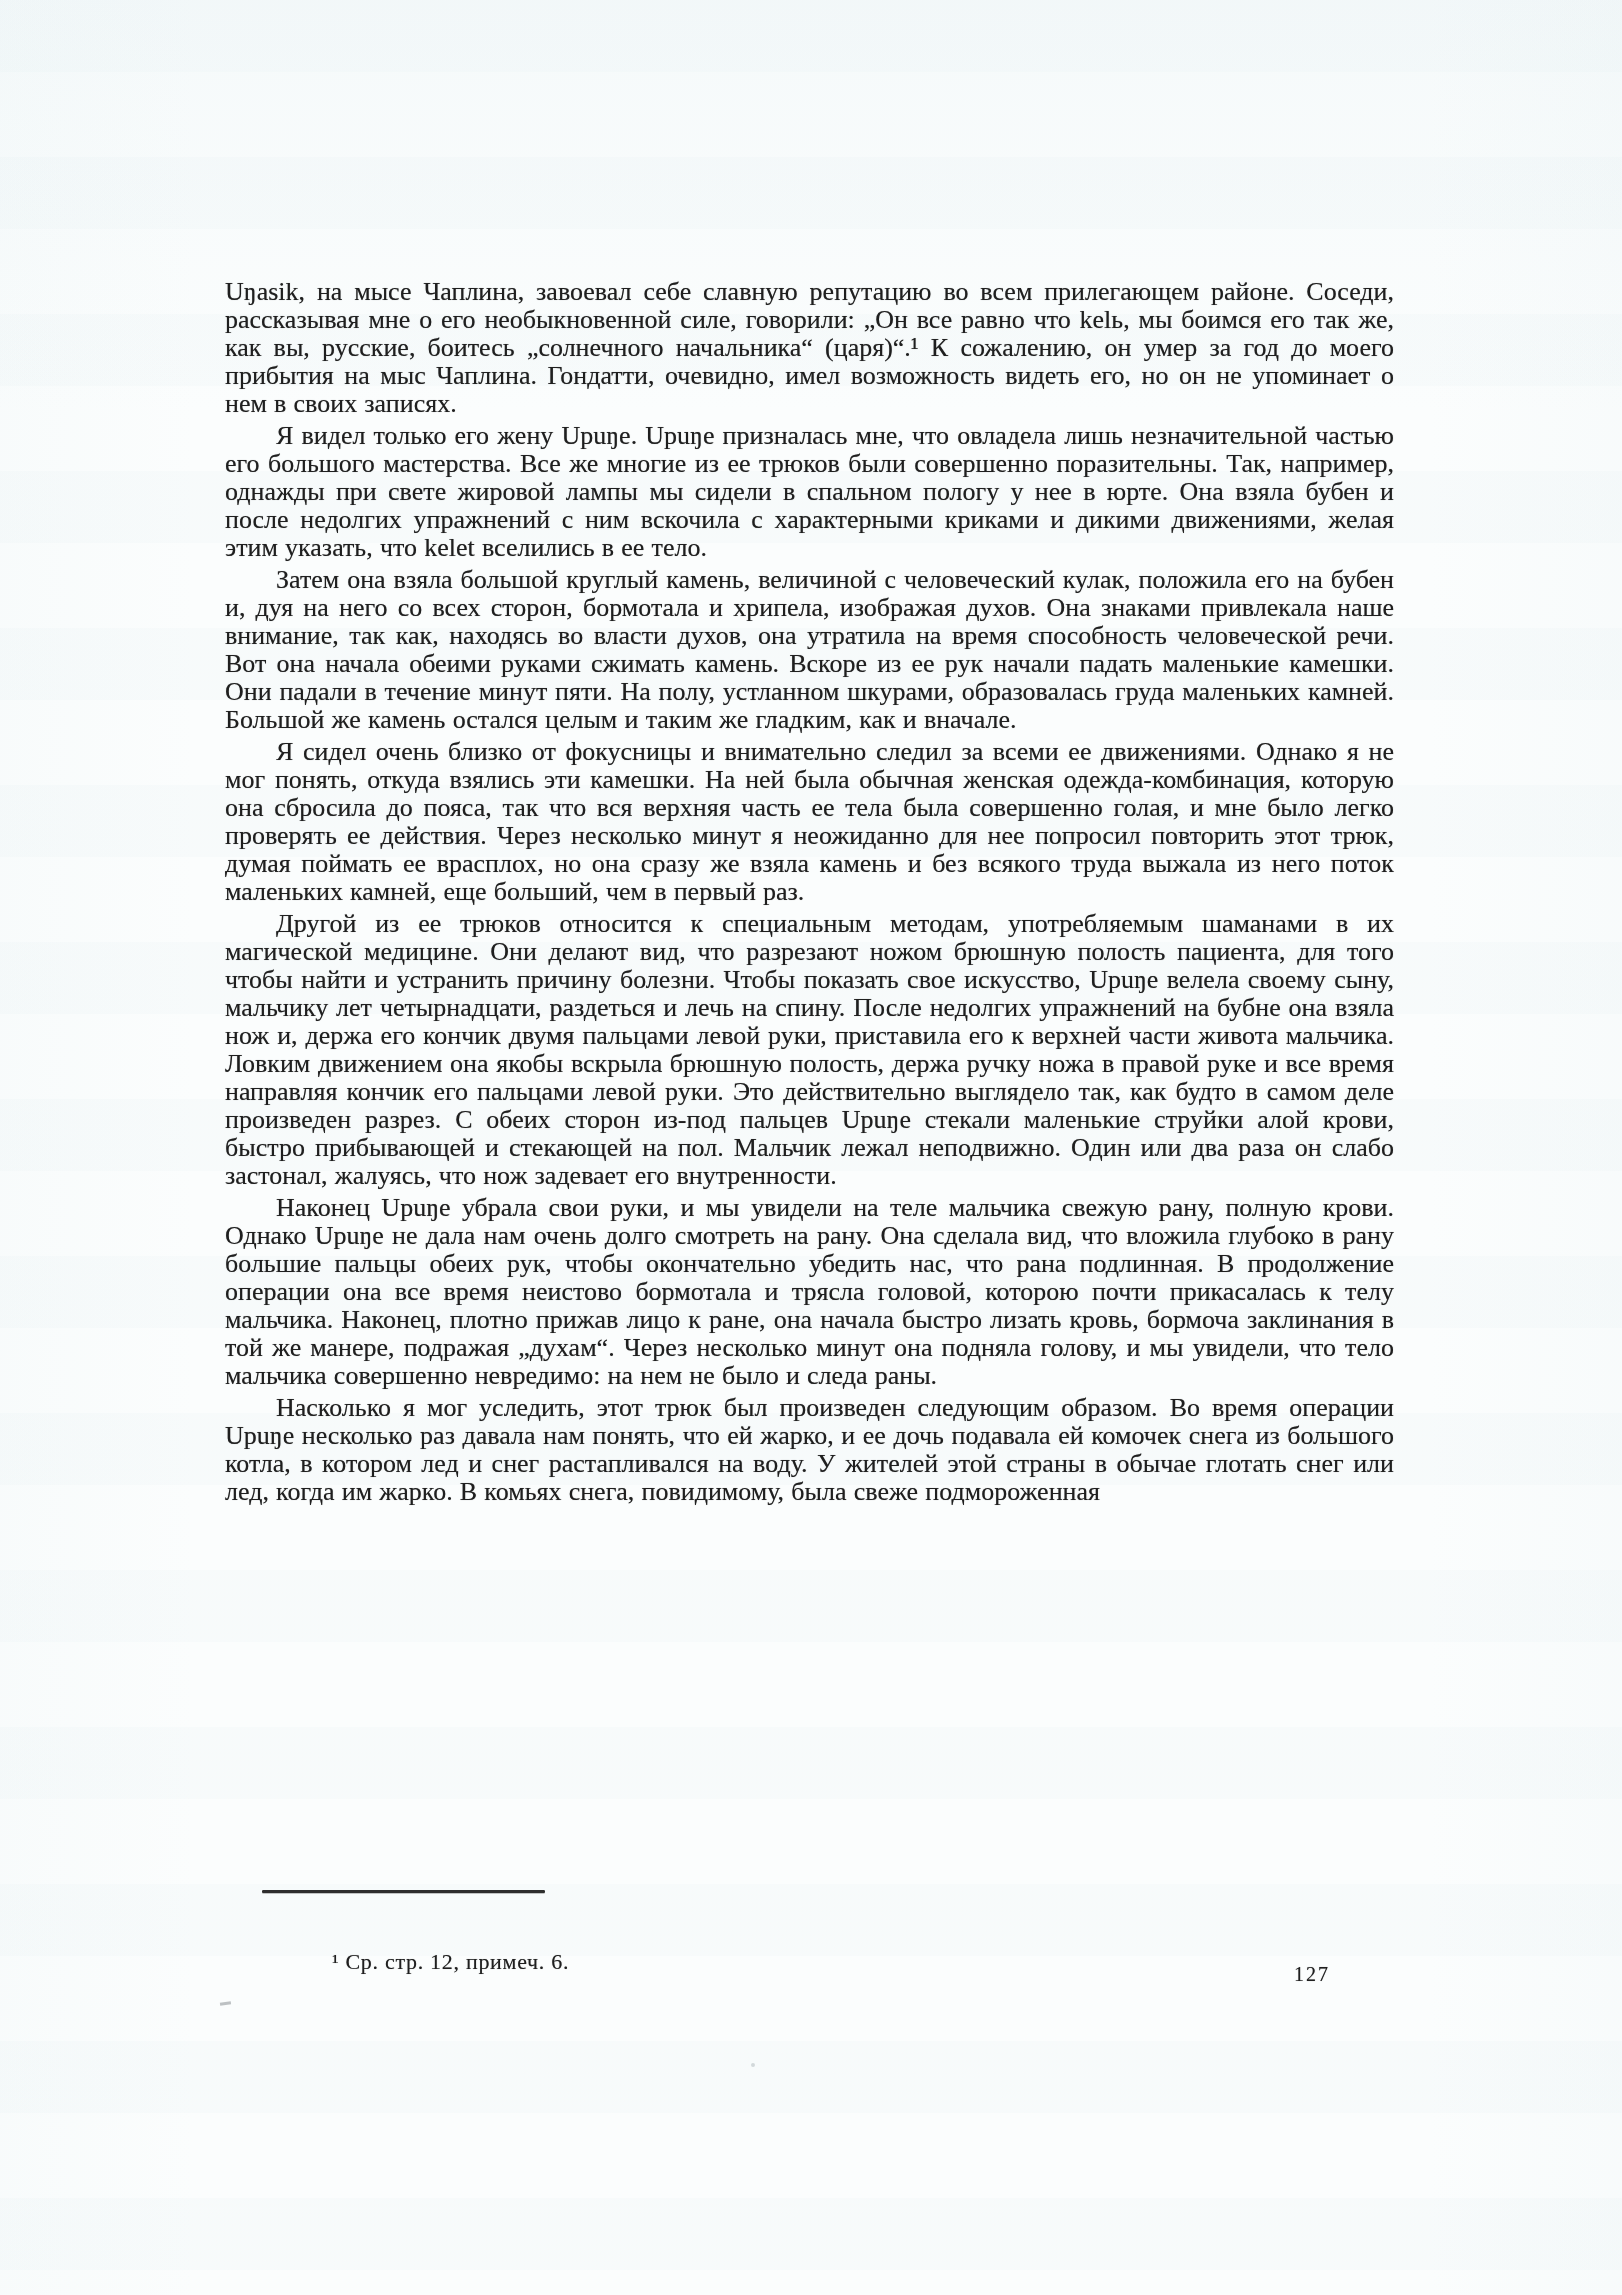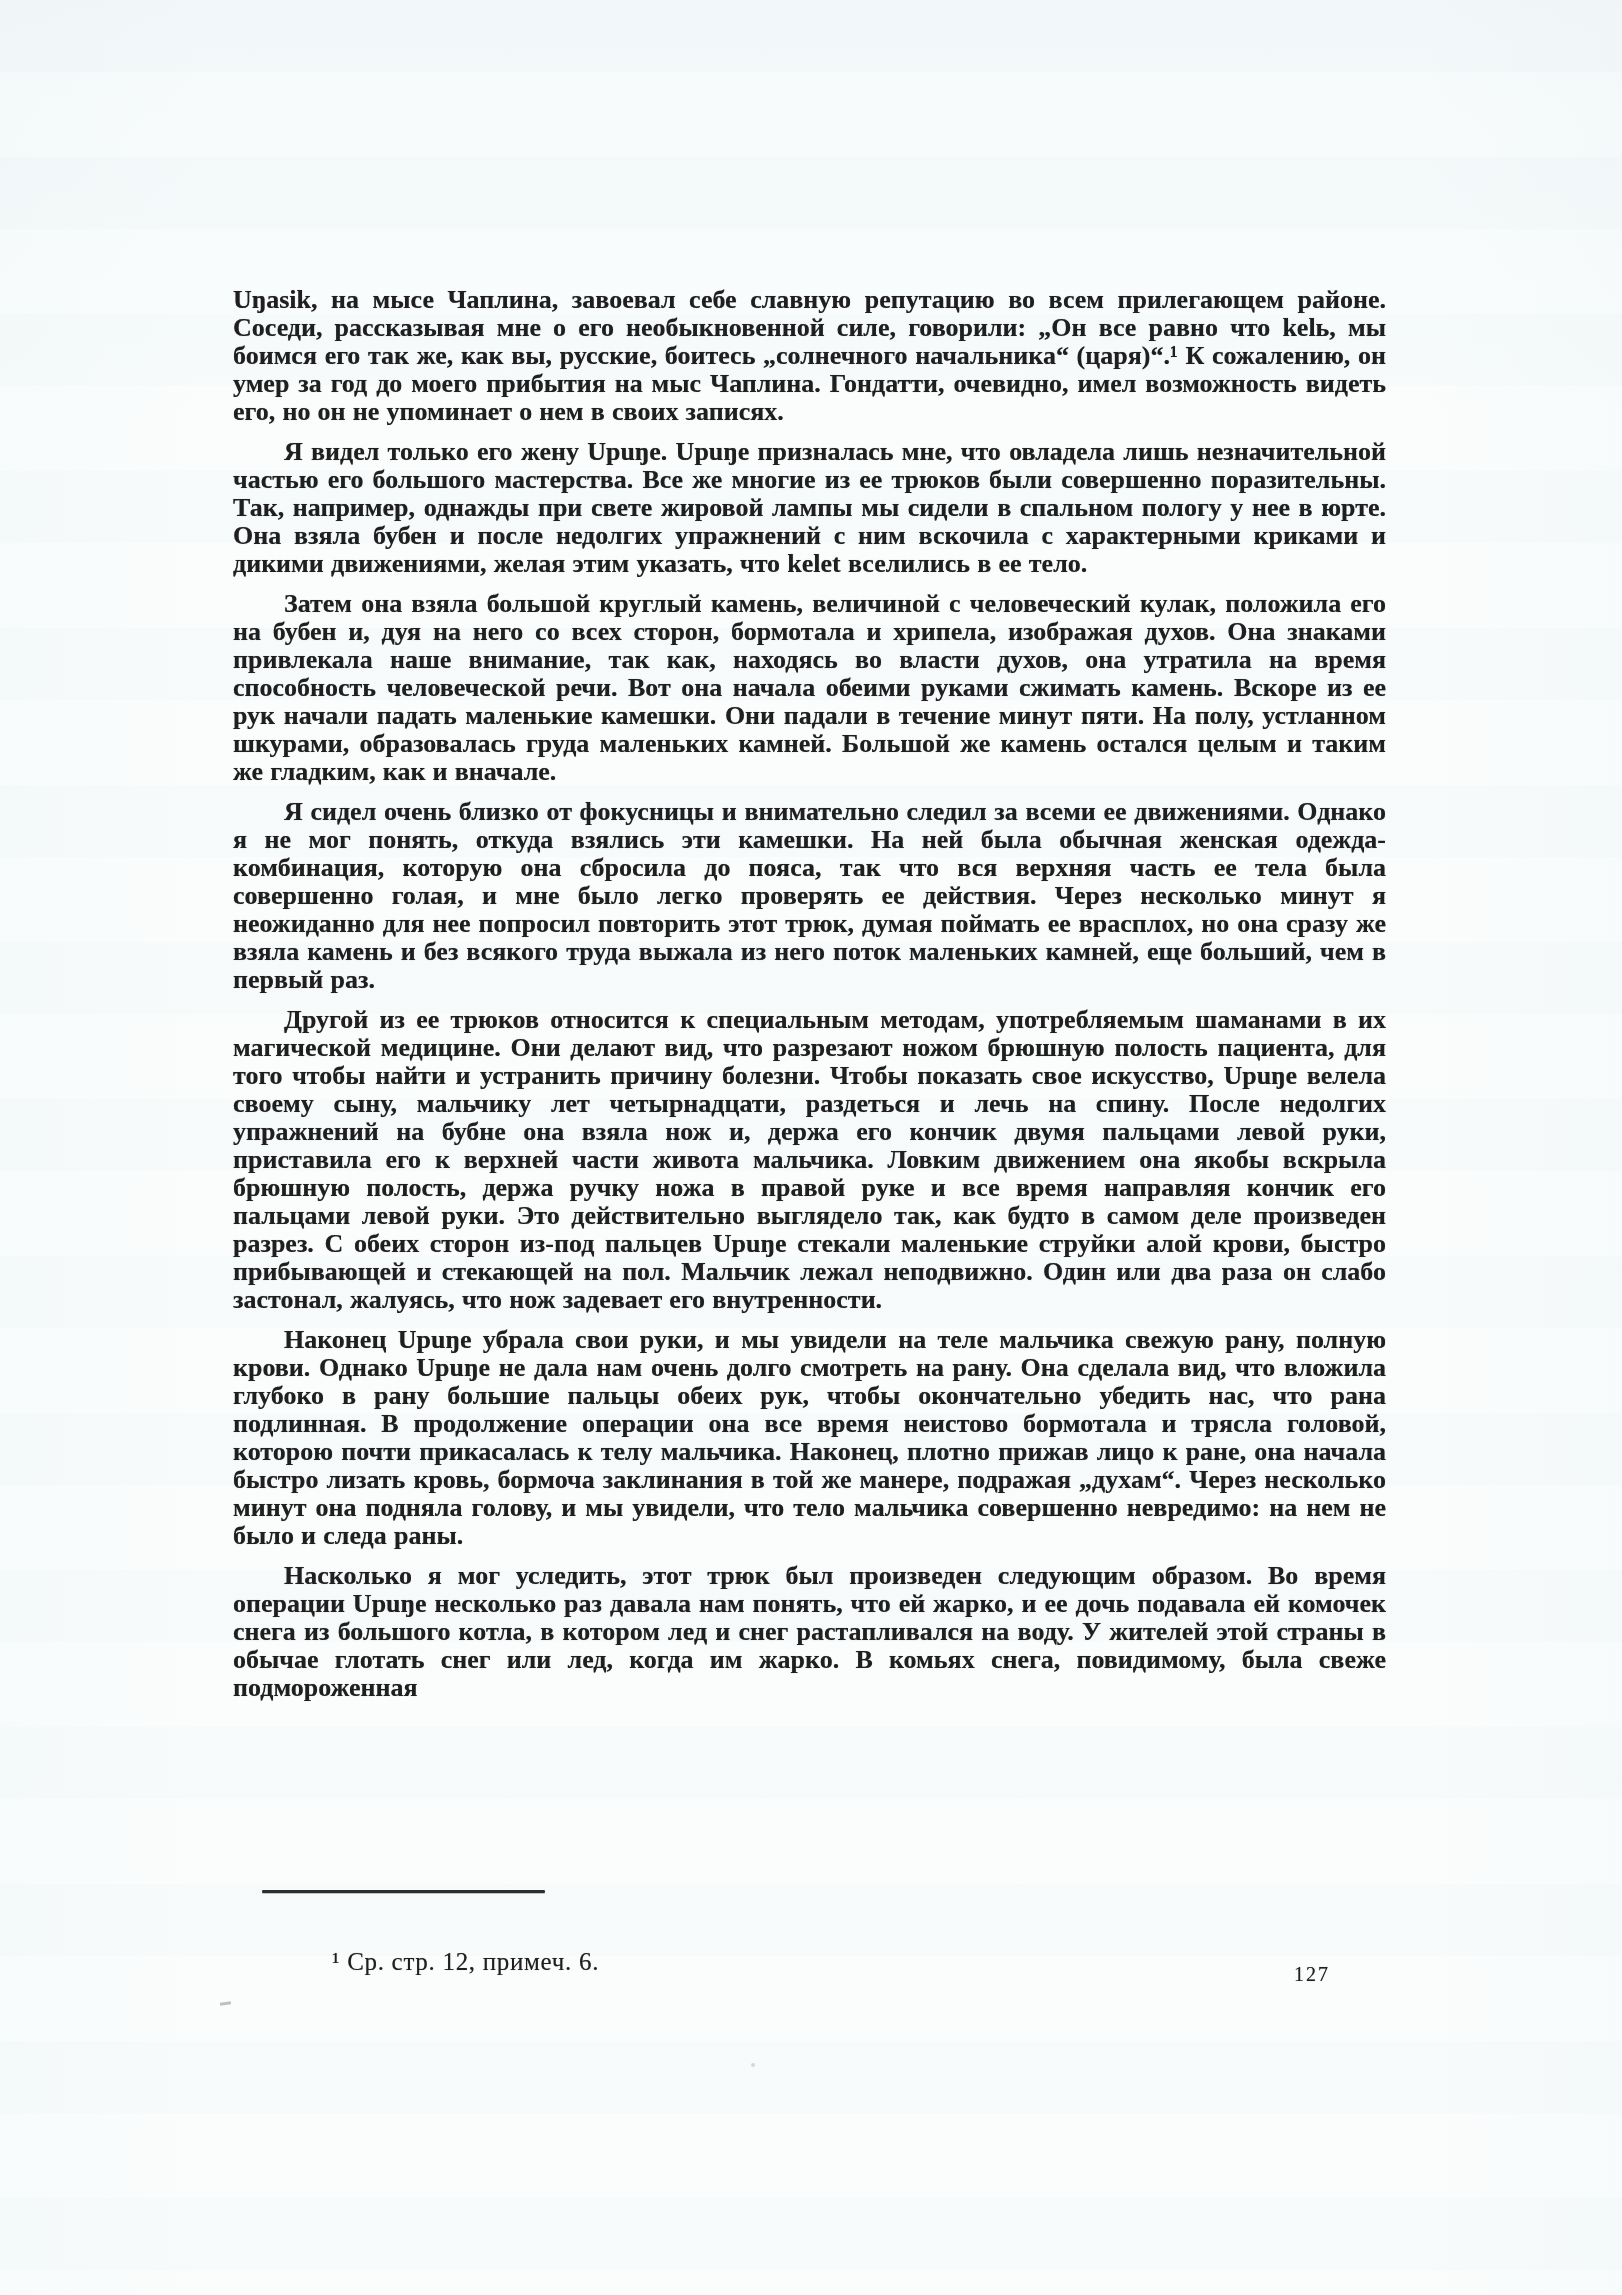--- a/index.html
+++ b/index.html
@@ -17,41 +17,40 @@
       linear-gradient(90deg, rgba(226,238,240,.12), rgba(255,255,255,0) 12%, rgba(255,255,255,0) 88%, rgba(224,236,239,.12));
     overflow: hidden;
     color: #1f1f1f;
   }
   .text-block {
     position: absolute;
     left: 221px; top: 274px; width: 1177px;
     text-align: justify;
   }
   .text-block p {
-    margin: 12px;
+    margin: 4px;
     font-size: 26px;
     line-height: 28px;
     text-indent: 51px;
     word-spacing: 0.7px;
     text-shadow: 0 0 0.7px rgba(25,25,25,.55);
-    font-weight: bold;
   }
   .text-block p.no-indent { text-indent: 0; }
   .footnote-divider {
     position: absolute;
     left: 262px; top: 1890px;
     width: 283px; height: 3.3px;
     background: #2e2e2e;
     border-radius: 1.3px;
     box-shadow: 0 0.7px 0 rgba(40,40,40,.35);
   }
   .footnote {
     position: absolute;
     left: 332px; top: 1949px;
-    font-size: 25px;
+    font-size: 22px;
     line-height: 26px;
     letter-spacing: 0.7px;
     text-shadow: 0 0 0.7px rgba(25,25,25,.5);
   }
   .page-number {
     position: absolute;
     left: 1294px; top: 1963px;
     font-size: 20px;
     letter-spacing: 2px;
     text-shadow: 0 0 0.7px rgba(25,25,25,.55);

